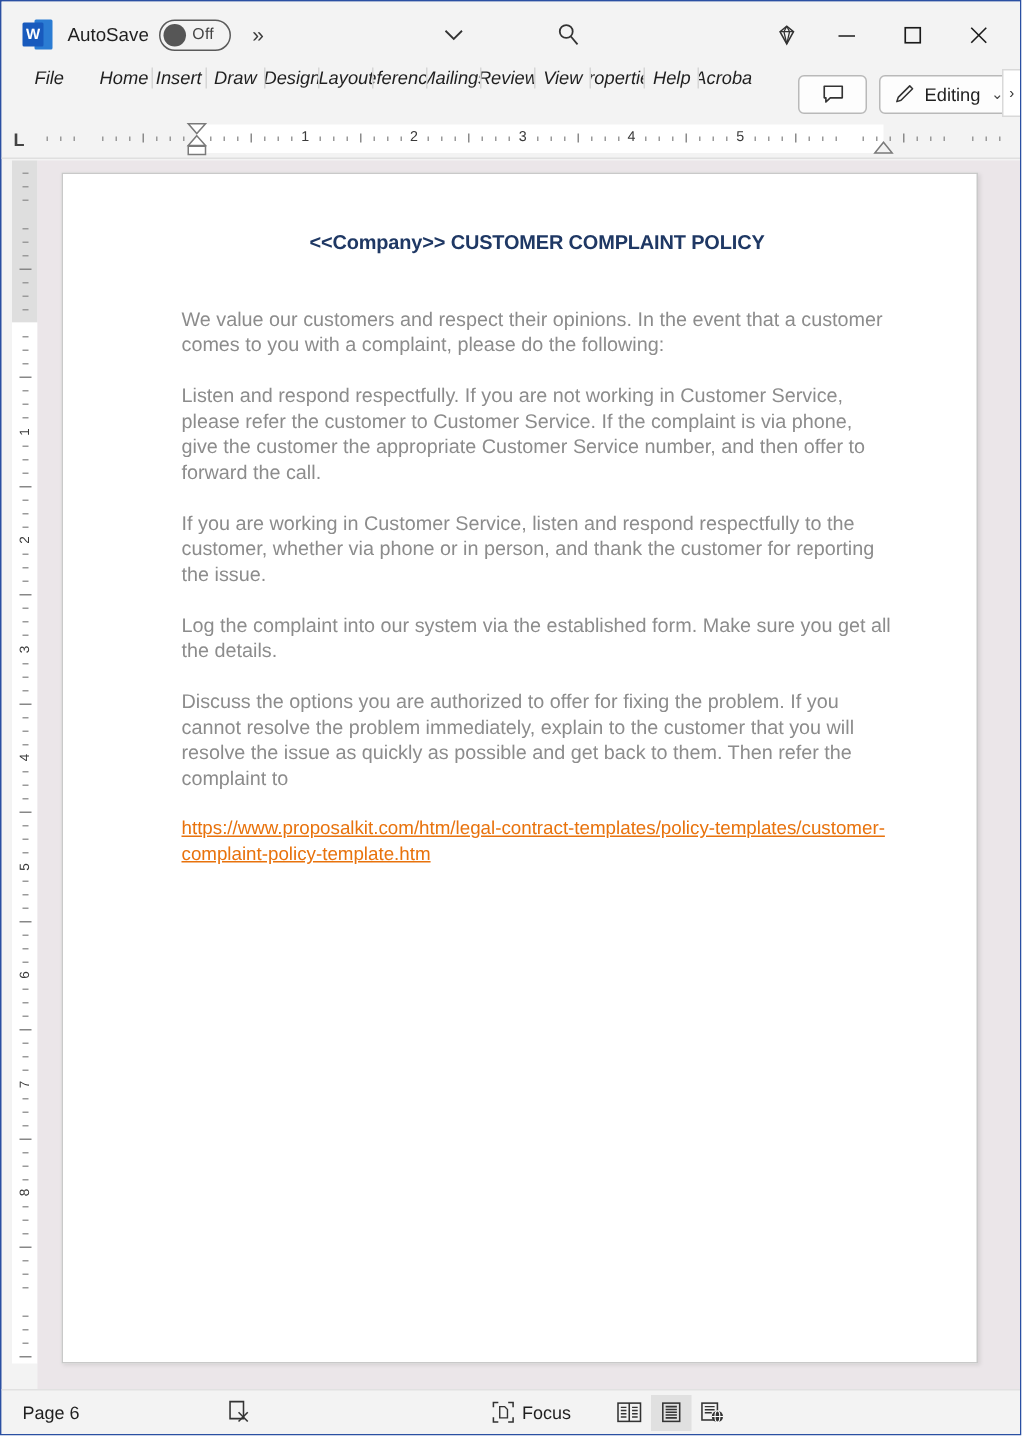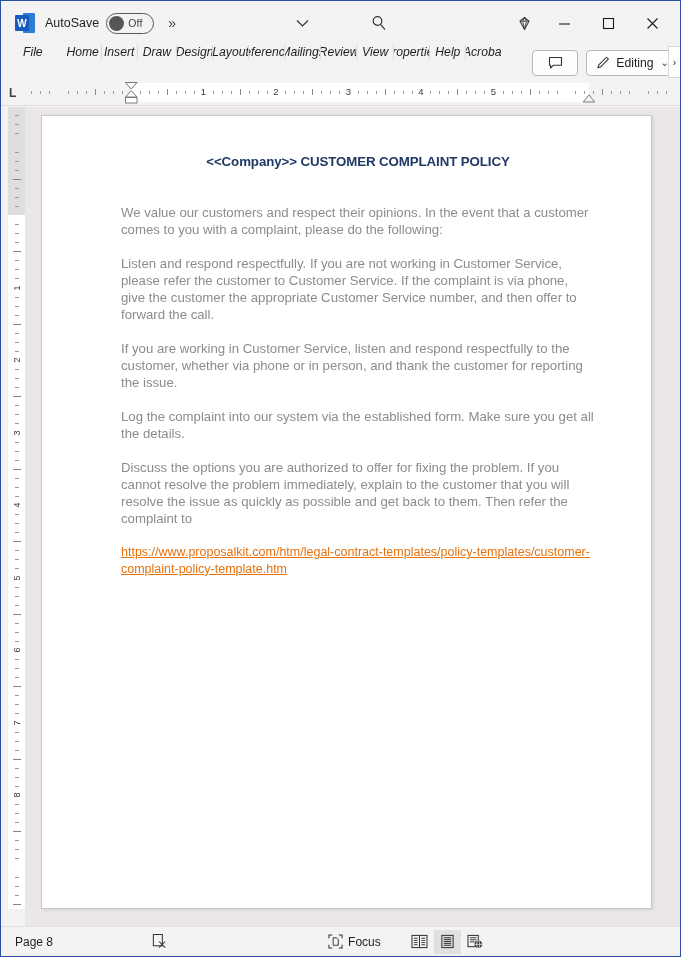--- a/index.html
+++ b/index.html
@@ -513,21 +513,21 @@
         <div class="doc-para">Log the complaint into our system via the established form. Make sure you get all the details.</div>
         <div class="doc-para">Discuss the options you are authorized to offer for fixing the problem.  If you cannot resolve the problem immediately, explain to the customer that you will resolve the issue as quickly as possible and get back to them. Then refer the complaint to</div>
 
         <a class="demo-link" href="#">https://www.proposalkit.com/htm/legal-contract-templates/policy-templates/customer-complaint-policy-template.htm</a>
 
       </div>
     </div>
   </div>
 
   <div class="statusbar">
-    <span class="sb-page">Page 8</span>
+    <span class="sb-page">Page 6</span>
     <div class="sb-gap1"></div>
     <div class="sb-item">
       <svg width="17" height="17" viewBox="0 0 18 18">
         <path d="M2.5 1.5 H12 V13.5 H2.5 Z" stroke="#333" stroke-width="1.1" fill="none"></path>
         <line x1="8.5" y1="9" x2="15" y2="15.5" stroke="#333" stroke-width="1.1"></line>
         <line x1="15" y1="9" x2="8.5" y2="15.5" stroke="#333" stroke-width="1.1"></line>
       </svg>
     </div>
     <div class="sb-gap2"></div>
     <div class="sb-item">

